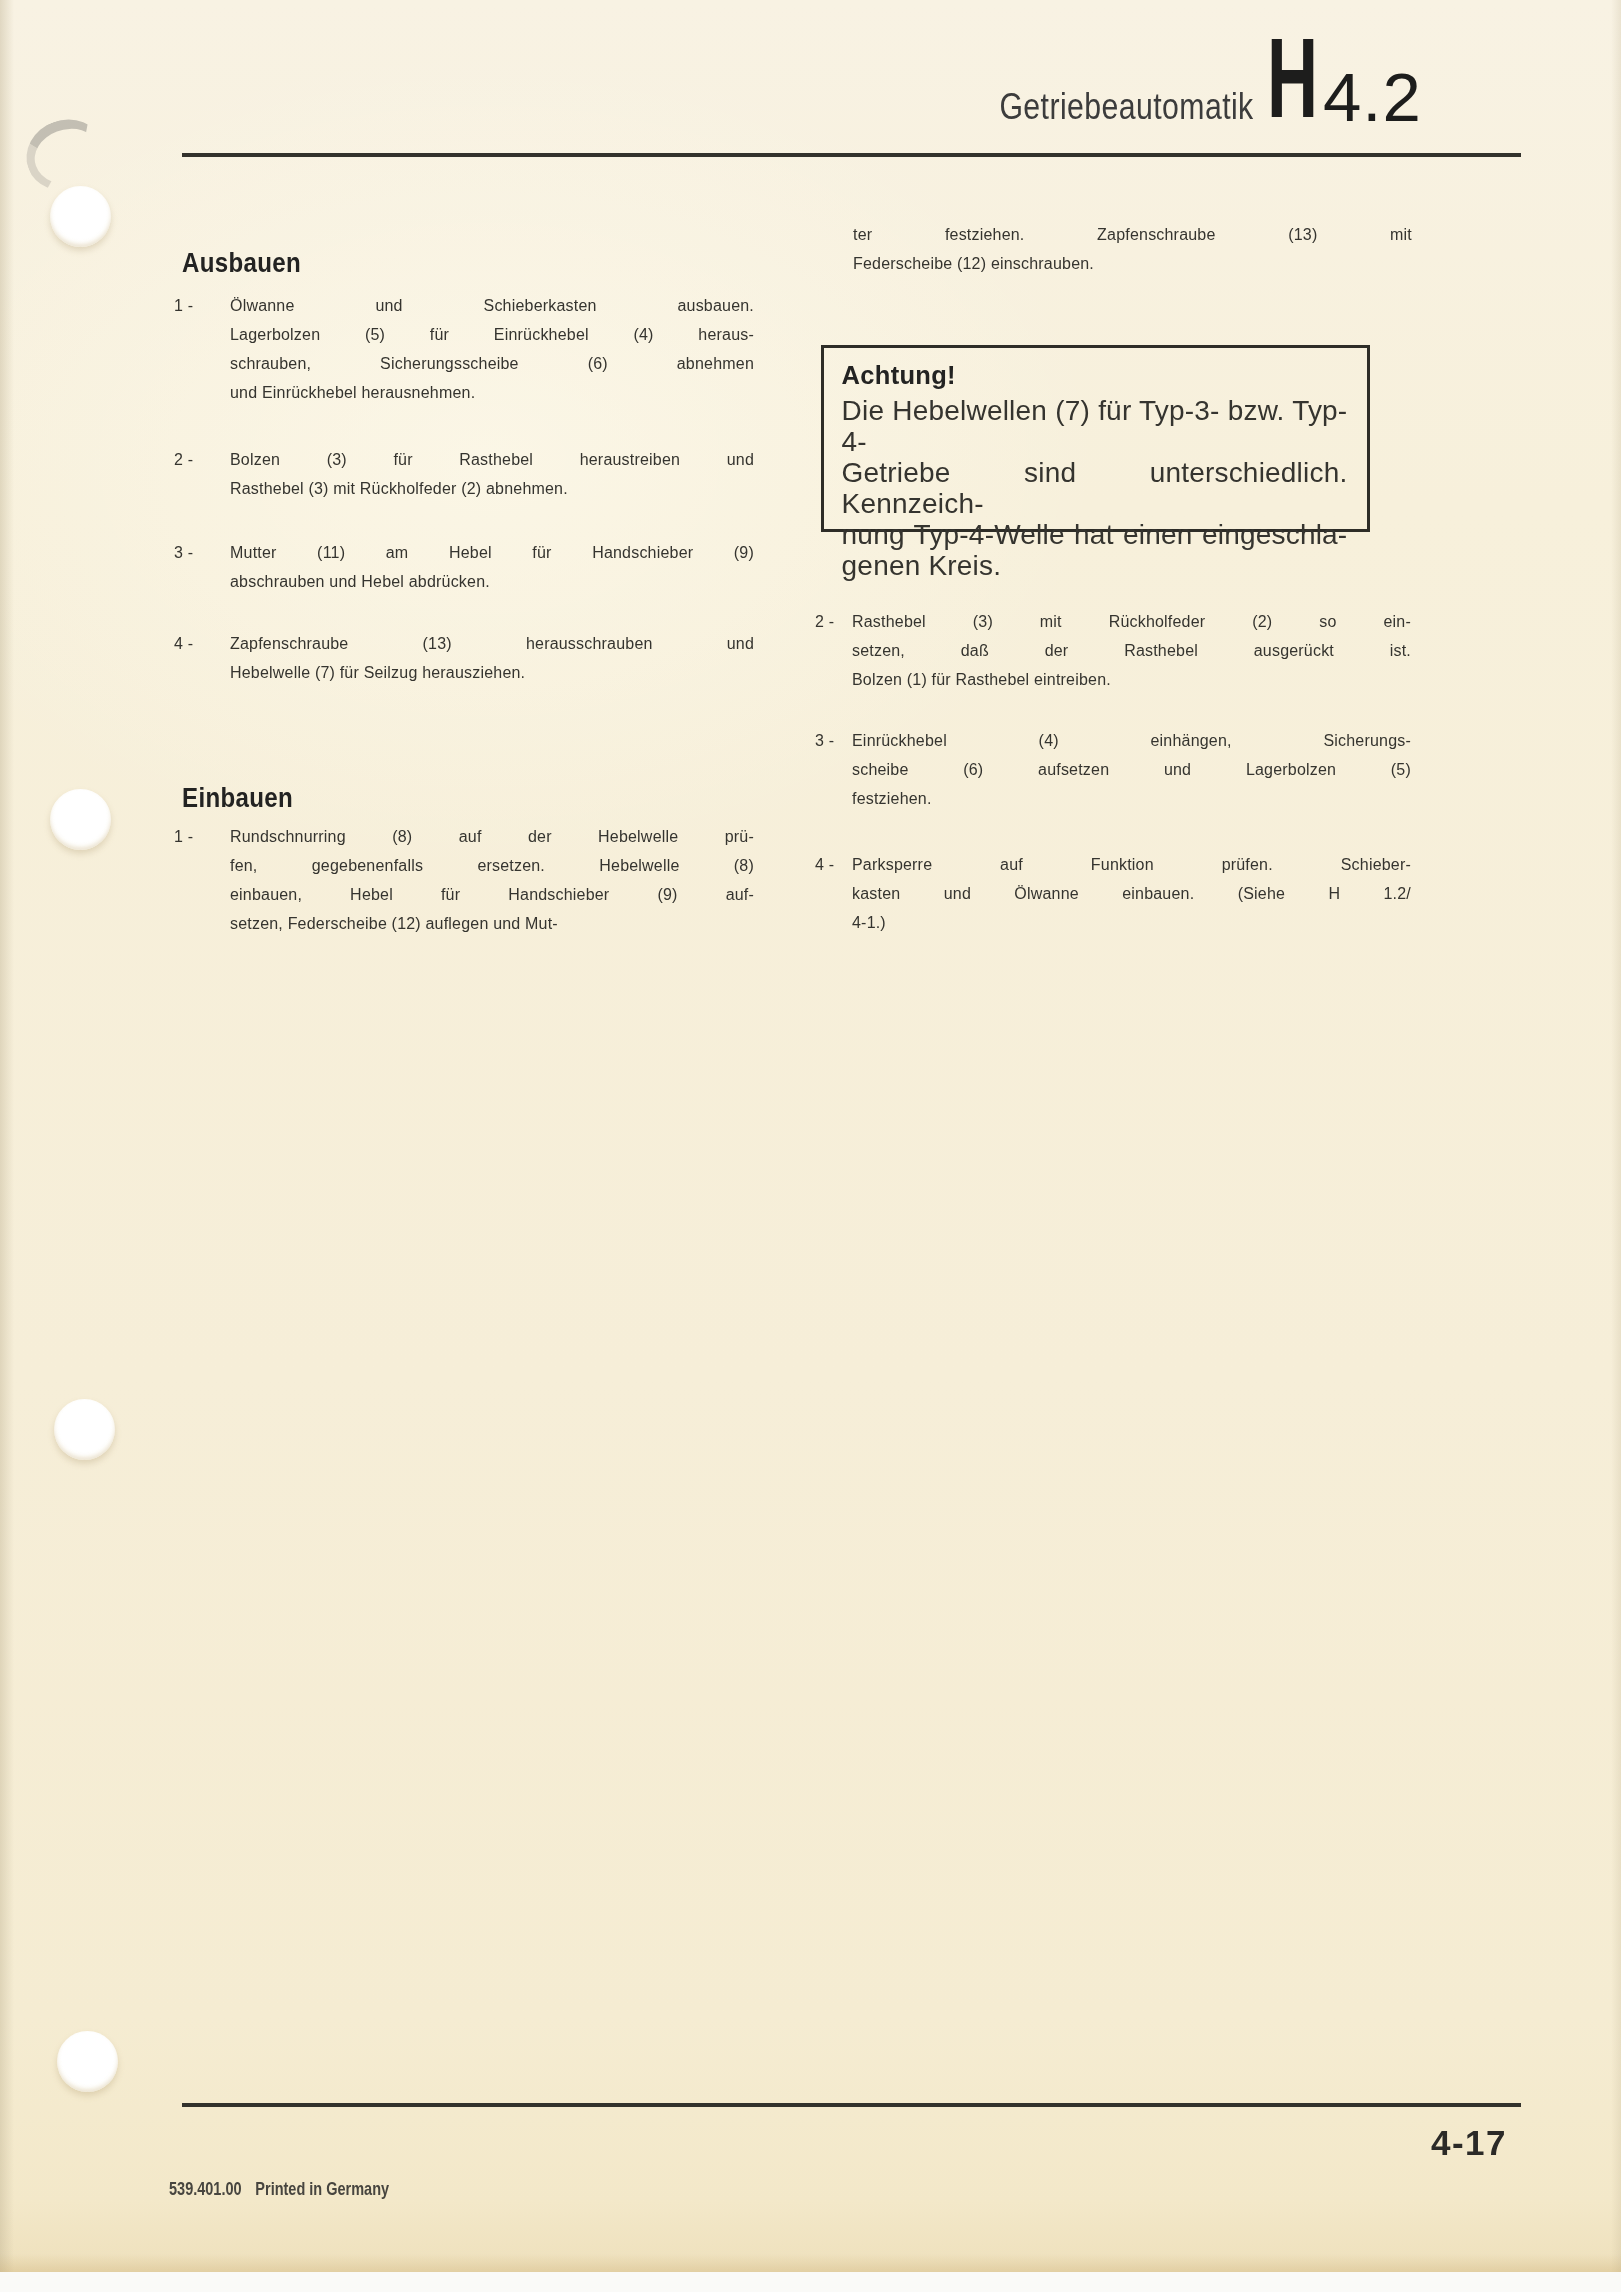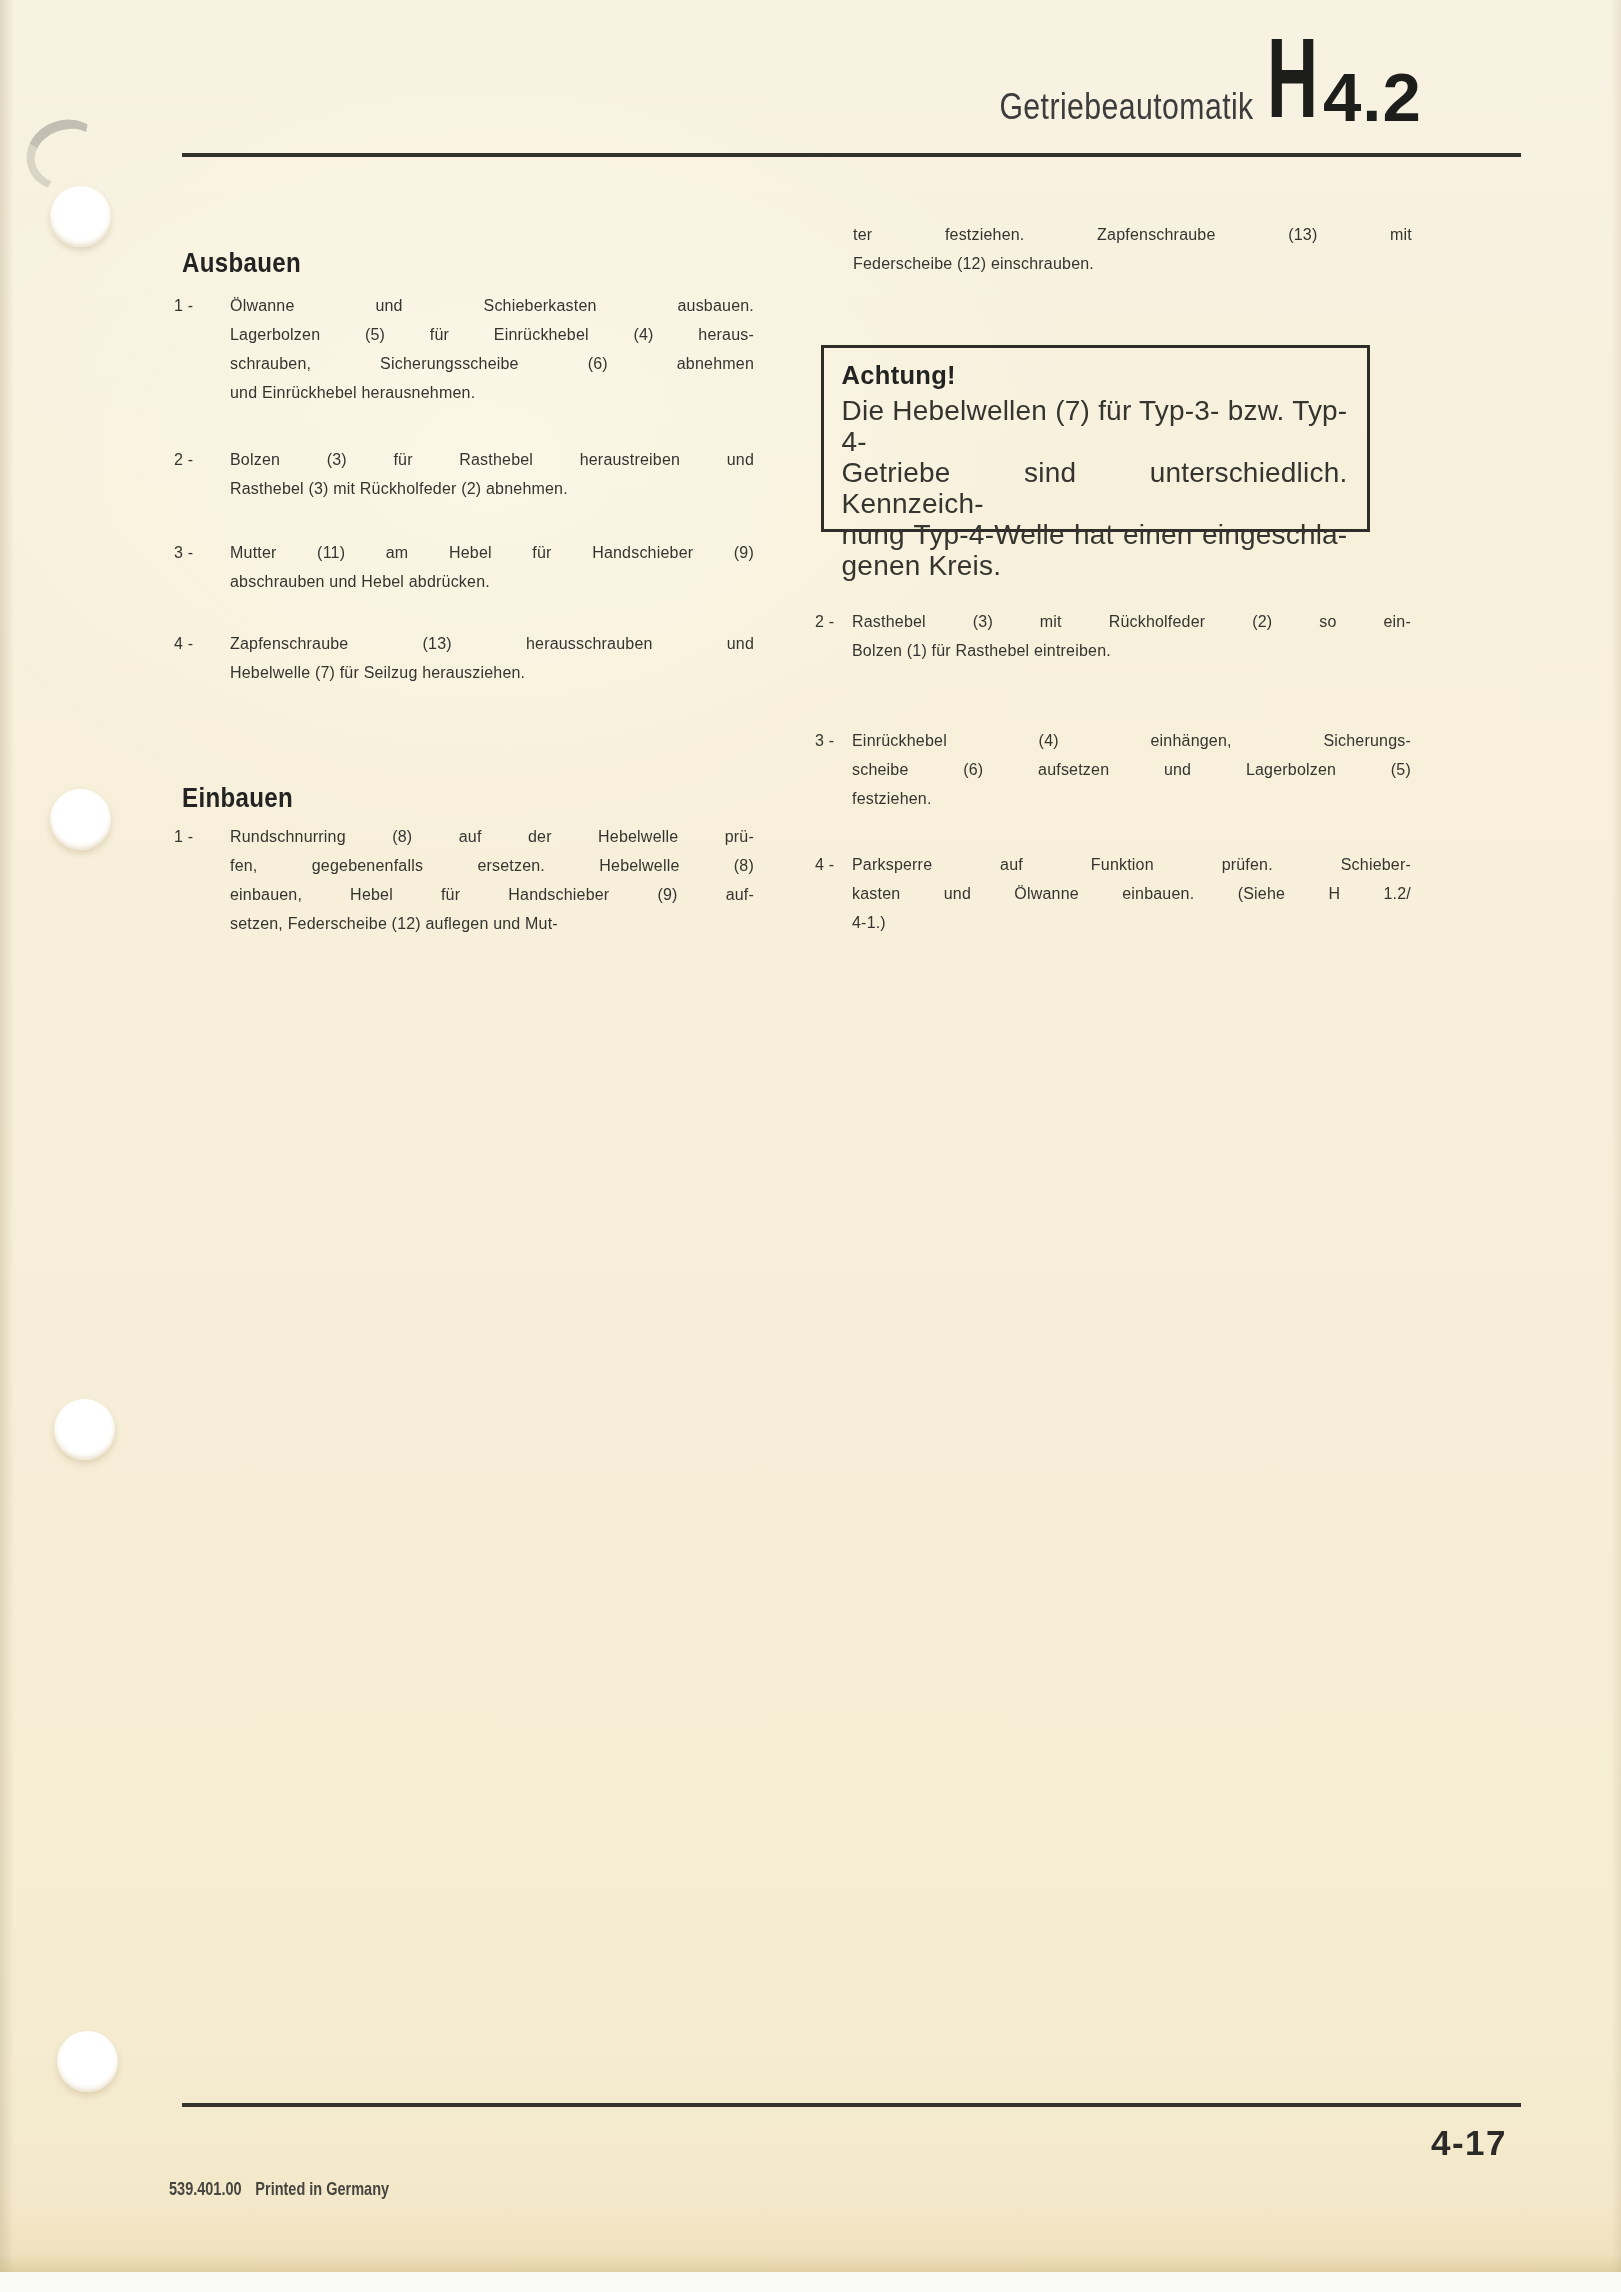--- a/index.html
+++ b/index.html
@@ -31,21 +31,21 @@
     border-top:10.8px solid rgba(142,140,133,.50); border-left:8.8px solid rgba(142,140,133,.28);
     border-right:6.9px solid transparent; border-bottom:7.8px solid transparent;
     transform:rotate(-20deg); }
 
   
   .section-label { position:absolute; top:86px; right:367px; font-size:36px; color:#3c3c3c;
     letter-spacing:0.5px; white-space:nowrap; transform:scaleX(.84); transform-origin:100% 50%; }
   .section-letter { position:absolute; left:1267px; top:20.6px; font-size:114px; line-height:114px;
     font-weight:bold; color:#1d1d1c; transform:scaleX(.62); transform-origin:0 0; }
   .section-number { position:absolute; left:1323px; top:63px; font-size:69px; line-height:69px;
-    font-weight:bold; color:#1d1d1c; letter-spacing:1px; }
+    font-weight:normal; color:#1d1d1c; letter-spacing:1px; }
   .rule { position:absolute; height:3.9px; background:#33322c; }
   .header-rule { left:182px; top:153px; width:1339px; }
   .footer-rule { left:182px; top:2103px; width:1339px; }
 
   
   .col-heading { position:absolute; font-size:28px; font-weight:bold; color:#232322;
     letter-spacing:0.4px; white-space:nowrap; transform:scaleX(.86); transform-origin:0 50%; }
   .h-ausbauen { left:182px; top:224px; }
   .h-einbauen { left:182px; top:759px; }
 
@@ -148,20 +148,21 @@
         <div class="jline">Getriebe sind unterschiedlich. Kennzeich-</div>
         <div class="jline">nung Typ-4-Welle hat einen eingeschla-</div>
         <div>genen Kreis.</div>
       </div>
   </div>
 
   <div class="item rcol" style="top:607px">
     <span class="marker">2 -</span>
     <div class="item-text">
         <div class="jline">Rasthebel (3) mit Rückholfeder (2) so ein-</div>
+        <div class="jline">setzen, daß der Rasthebel ausgerückt ist.</div>
         <div>Bolzen (1) für Rasthebel eintreiben.</div>
       </div>
   </div>
   <div class="item rcol" style="top:726px">
     <span class="marker">3 -</span>
     <div class="item-text">
         <div class="jline">Einrückhebel (4) einhängen, Sicherungs-</div>
         <div class="jline">scheibe (6) aufsetzen und Lagerbolzen (5)</div>
         <div>festziehen.</div>
       </div>

